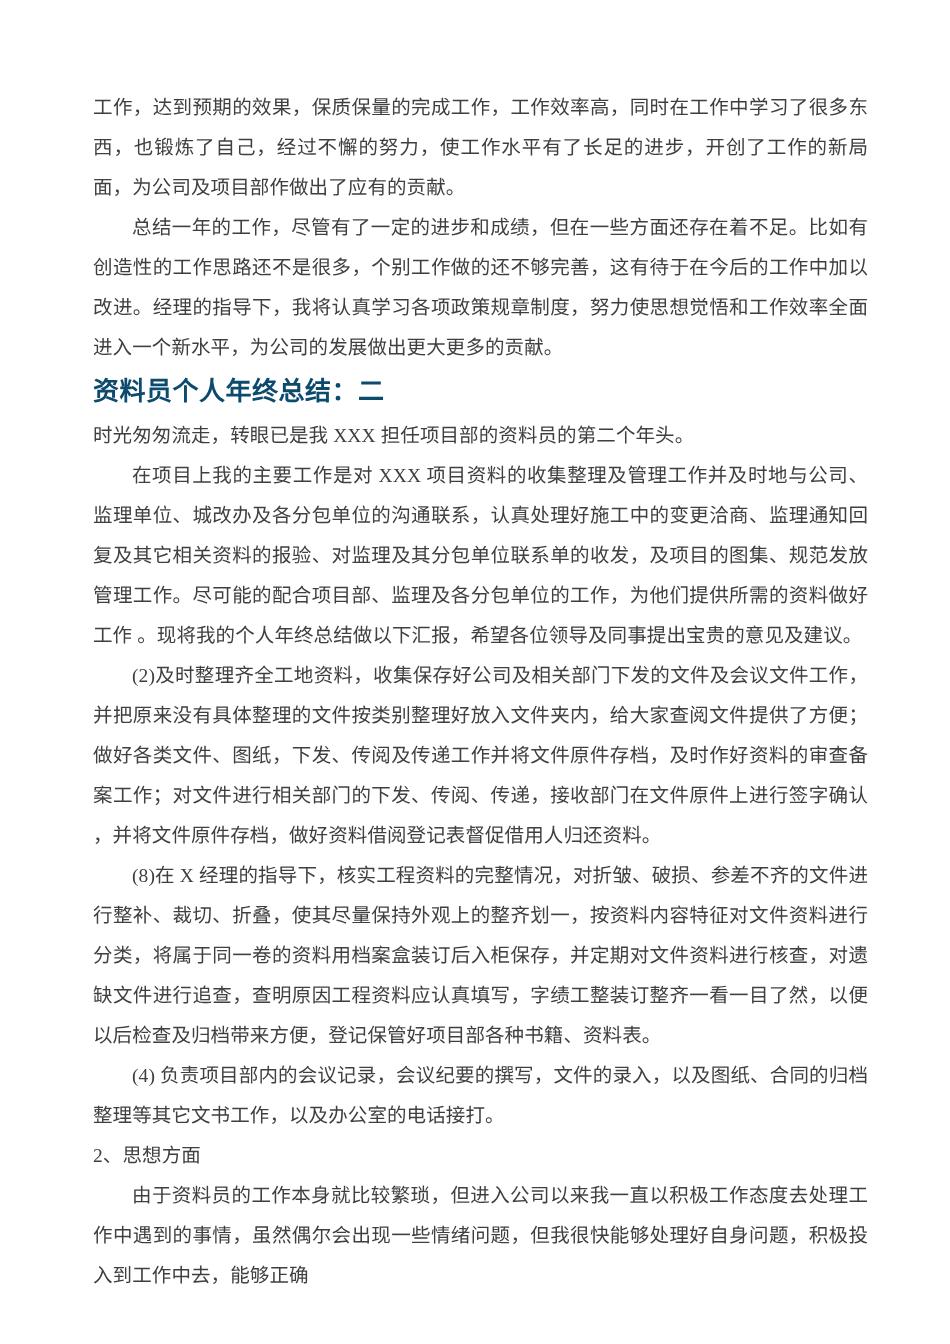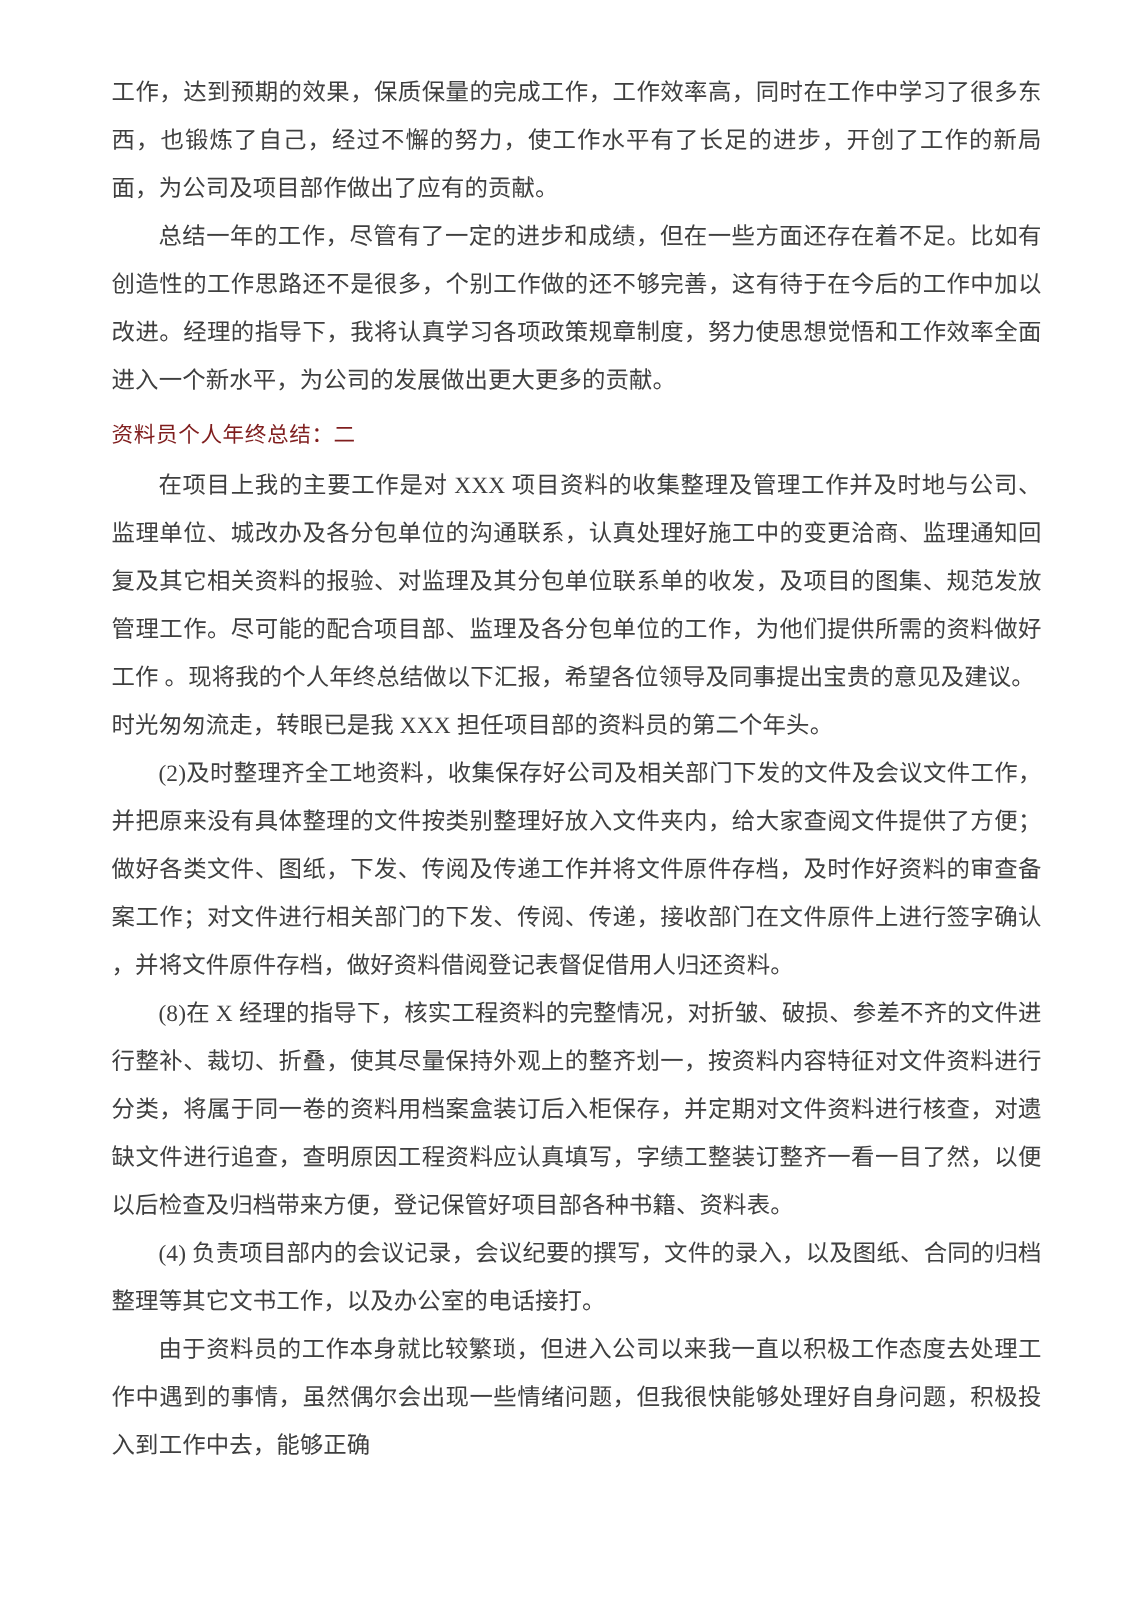--- a/index.html
+++ b/index.html
@@ -8,21 +8,21 @@
     padding: 0;
     background: #ffffff;
   }
   .page {
     position: relative;
     width: 950px;
     height: 1344px;
     background: #ffffff;
     overflow: hidden;
     box-sizing: border-box;
-    padding: 58px 82px 0 93px;
+    padding: 88px 82px 0 93px;
     font-family: "Liberation Serif", "DejaVu Serif", serif;
   }
   .doc-body {
     width: 775px;
   }
   p.para {
     margin: 0;
     padding: 0;
     color: #3f3f3f;
     font-size: 19.5px;
@@ -34,51 +34,52 @@
   }
   p.indent {
     text-indent: 2em;
   }
   p.noindent {
     text-indent: 0;
   }
   h2.section-heading {
     margin: 0;
     padding: 0;
-    color: #7f1d1d;
-    font-size: 18px;
+    color: #0c4a6e;
+    font-size: 26px;
     line-height: 48px;
-    font-weight: normal;
+    font-weight: bold;
     font-family: "Liberation Serif", "DejaVu Serif", serif;
     letter-spacing: 0.5px;
     text-indent: 0;
   }
 </style>
 </head>
 <body>
 
 <div class="page">
   <div class="doc-body">
 
     <p class="para noindent">工作，达到预期的效果，保质保量的完成工作，工作效率高，同时在工作中学习了很多东西，也锻炼了自己，经过不懈的努力，使工作水平有了长足的进步，开创了工作的新局面，为公司及项目部作做出了应有的贡献。</p>
 
     <p class="para indent">总结一年的工作，尽管有了一定的进步和成绩，但在一些方面还存在着不足。比如有创造性的工作思路还不是很多，个别工作做的还不够完善，这有待于在今后的工作中加以改进。经理的指导下，我将认真学习各项政策规章制度，努力使思想觉悟和工作效率全面进入一个新水平，为公司的发展做出更大更多的贡献。</p>
 
     <h2 class="section-heading">资料员个人年终总结：二</h2>
 
+    <p class="para noindent">时光匆匆流走，转眼已是我 XXX 担任项目部的资料员的第二个年头。</p>
+
     <p class="para indent">在项目上我的主要工作是对 XXX 项目资料的收集整理及管理工作并及时地与公司、监理单位、城改办及各分包单位的沟通联系，认真处理好施工中的变更洽商、监理通知回复及其它相关资料的报验、对监理及其分包单位联系单的收发，及项目的图集、规范发放管理工作。尽可能的配合项目部、监理及各分包单位的工作，为他们提供所需的资料做好工作 。现将我的个人年终总结做以下汇报，希望各位领导及同事提出宝贵的意见及建议。</p>
-
-    <p class="para noindent">时光匆匆流走，转眼已是我 XXX 担任项目部的资料员的第二个年头。</p>
 
 
 
     <p class="para indent">(2)及时整理齐全工地资料，收集保存好公司及相关部门下发的文件及会议文件工作，并把原来没有具体整理的文件按类别整理好放入文件夹内，给大家查阅文件提供了方便；做好各类文件、图纸，下发、传阅及传递工作并将文件原件存档，及时作好资料的审查备案工作；对文件进行相关部门的下发、传阅、传递，接收部门在文件原件上进行签字确认 ，并将文件原件存档，做好资料借阅登记表督促借用人归还资料。</p>
 
     <p class="para indent">(8)在 X 经理的指导下，核实工程资料的完整情况，对折皱、破损、参差不齐的文件进行整补、裁切、折叠，使其尽量保持外观上的整齐划一，按资料内容特征对文件资料进行分类，将属于同一卷的资料用档案盒装订后入柜保存，并定期对文件资料进行核查，对遗缺文件进行追查，查明原因工程资料应认真填写，字绩工整装订整齐一看一目了然，以便 以后检查及归档带来方便，登记保管好项目部各种书籍、资料表。</p>
 
 
     <p class="para indent">(4) 负责项目部内的会议记录，会议纪要的撰写，文件的录入，以及图纸、合同的归档整理等其它文书工作，以及办公室的电话接打。</p>
 
+    <p class="para noindent">2、思想方面</p>
 
     <p class="para indent">由于资料员的工作本身就比较繁琐，但进入公司以来我一直以积极工作态度去处理工作中遇到的事情，虽然偶尔会出现一些情绪问题，但我很快能够处理好自身问题，积极投入到工作中去，能够正确</p>
 
   </div>
 </div>
 
 </body></html>

